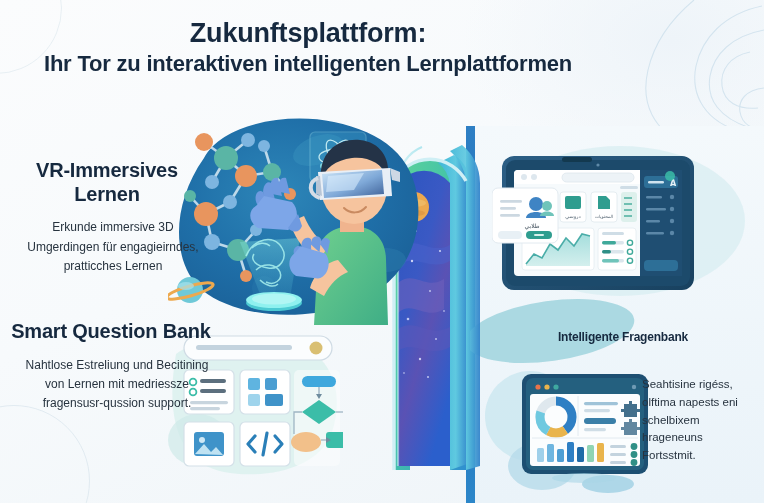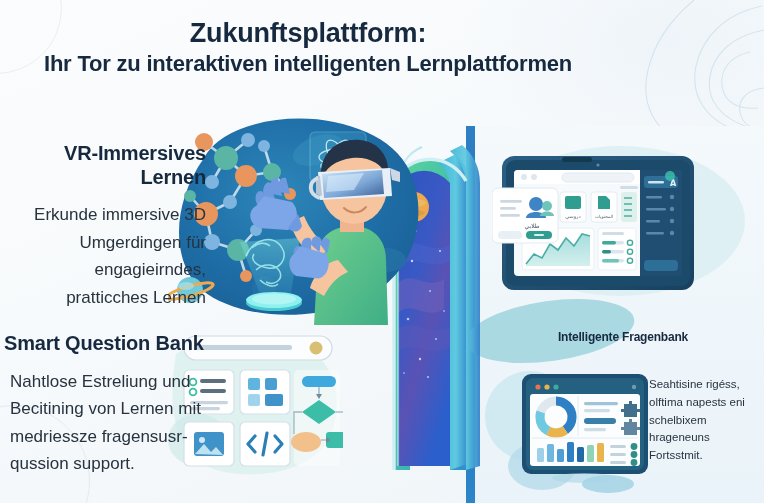--- a/index.html
+++ b/index.html
@@ -22,27 +22,27 @@
     border:1.3px solid #e0e9f0;border-radius:50%;opacity:.7;}
 
   
   .title-wrap{position:absolute;left:0;top:18px;width:616px;text-align:center;z-index:9;}
   .title-l1{font-size:27px;font-weight:bold;color:#16293f;letter-spacing:-.2px;line-height:1.12;}
   .title-l2{font-size:22px;font-weight:bold;color:#16293f;letter-spacing:-.2px;line-height:1.25;margin-top:2px;}
 
   
   .blk{position:absolute;z-index:8;}
   .blk h2{margin:0;font-size:20px;font-weight:bold;color:#16293f;line-height:1.18;letter-spacing:-.2px;}
-  .blk p{margin:12px 0 0 6px;font-size:17px;color:#27333f;line-height:1.62;}
-
-  #blk-vr{left:8px;top:142px;width:198px;text-align:right;}
-  #blk-sqb{left:4px;top:332px;width:214px;}
+  .blk p{margin:12px 0 0 12px;font-size:12px;color:#27333f;line-height:1.62;}
+
+  #blk-vr{left:8px;top:159px;width:198px;text-align:center;}
+  #blk-sqb{left:4px;top:320px;width:214px;text-align:center;}
   #blk-ifb{left:486px;top:330px;width:274px;text-align:center;}
   #blk-ifb h2{font-size:12px;}
-  #blk-ifb p{position:absolute;left:163px;top:46px;width:112px;text-align:left;font-size:11.5px;line-height:1.55;margin:0;}
+  #blk-ifb p{position:absolute;left:156px;top:46px;width:112px;text-align:left;font-size:11.5px;line-height:1.55;margin:0;}
 
   
   .right-panel{position:absolute;left:466px;top:126px;width:298px;height:377px;
     background:linear-gradient(180deg,#f4f9fc 0%,#eaf3f9 100%);
     border-left:9px solid;
     border-image:linear-gradient(180deg,#2e7fc4,#1d6fb8,#2c86c9) 1;
     z-index:2;}
   .rp-blob1{position:absolute;left:20px;top:20px;width:250px;height:150px;border-radius:50%;
     background:#d8edf2;opacity:.75;}
   .rp-blob2{position:absolute;left:-10px;top:175px;width:170px;height:60px;border-radius:50%/50%;

